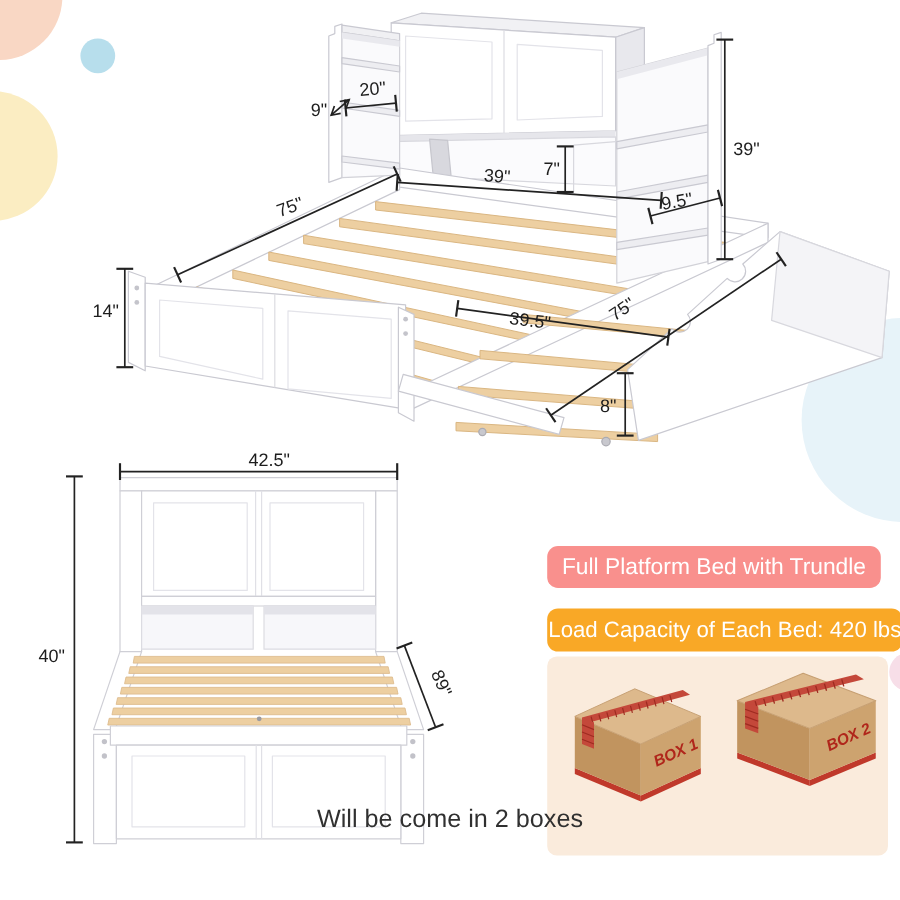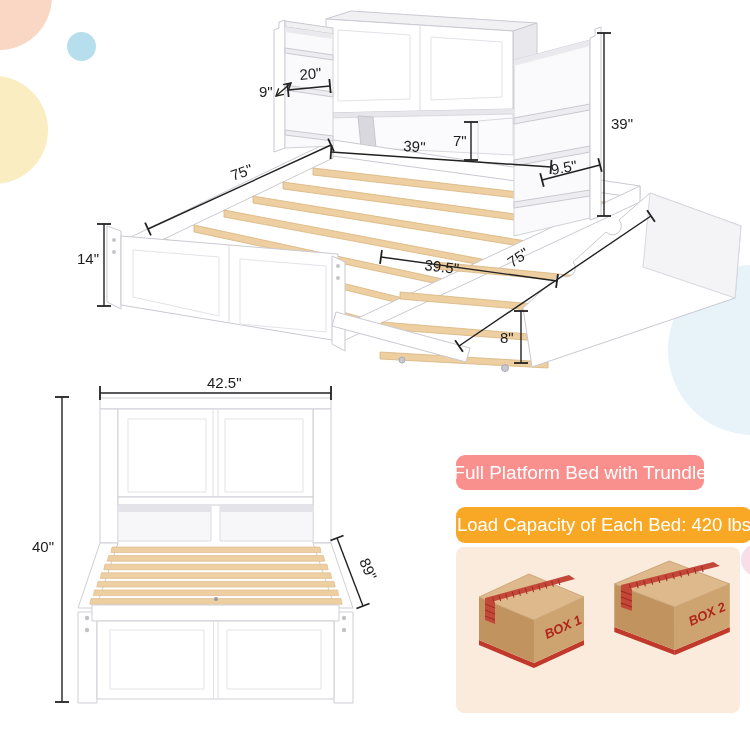--- a/index.html
+++ b/index.html
@@ -7,21 +7,21 @@
          font-family:"Liberation Sans", sans-serif;}
   .circle{position:absolute;border-radius:50%;}
   #c-peach{left:-54px;top:-56px;width:106px;height:106px;background:#f9d7c4;}
   #c-blue{left:67px;top:32px;width:29px;height:29px;background:#b7deec;}
   #c-yellow{left:-60px;top:76px;width:108px;height:108px;background:#fbedc2;}
   #c-rblue{left:668px;top:265px;width:170px;height:170px;background:#e7f3f9;}
   #c-pink{left:741px;top:544px;width:32px;height:32px;background:#f7dee8;}
   svg{position:absolute;left:0;top:0;}
   .banner{position:absolute;display:flex;align-items:center;justify-content:center;
           color:#ffffff;border-radius:9px;white-space:nowrap;}
-  #banner-title{left:456px;top:455px;width:248px;height:35px;background:#f9908d;font-size:19px;}
+  #banner-title{left:456px;top:455px;width:278px;height:35px;background:#f9908d;font-size:19px;}
   #banner-capacity{left:456px;top:507px;width:296px;height:36px;background:#f9a826;font-size:18.5px;}
   #ship-panel{position:absolute;left:456px;top:547px;width:284px;height:166px;
               background:#faebdc;border-radius:8px;}
   #ship-panel svg{position:absolute;left:0;top:0;}
   #ship-note{position:absolute;left:0;right:0;top:671px;text-align:center;
              font-size:21px;color:#303030;}
   text{font-family:"Liberation Sans", sans-serif;fill:#1d1d1d;font-size:15px;}
   .boxlabel{font-size:13px;font-weight:bold;font-style:italic;fill:#b0261b;}
 </style>
 </head>
@@ -249,14 +249,15 @@
         <path d="M23,50 L73,27 L128,50 L78,73 Z" fill="#ddb98c" stroke="#c69f72" stroke-width="0.8"></path>
         <path d="M29,51 L113,28 L119,32 L35,55 Z" fill="#c4483a"></path>
         <path d="M30,52 l1.6,5.8 M36.6,50.2 l1.6,5.8 M43.1,48.4 l1.6,5.8 M49.7,46.6 l1.6,5.8 M56.3,44.8 l1.6,5.8 M62.8,43 l1.6,5.8 M69.4,41.2 l1.6,5.8 M76,39.4 l1.6,5.8 M82.5,37.6 l1.6,5.8 M89.1,35.8 l1.6,5.8 M95.7,34 l1.6,5.8 M102.2,32.2 l1.6,5.8" stroke="#9e2b21" stroke-width="1" fill="none"></path>
         <path d="M29,51 L39,55 L39,77 L29,73 Z" fill="#c4483a"></path>
         <path d="M29,57 l10,4 M29,63 l10,4 M29,69 l10,4" stroke="#9e2b21" stroke-width="1" fill="none"></path>
       </g>
       <text class="boxlabel" transform="translate(91,92) rotate(-24)">BOX 1</text>
       <text class="boxlabel" transform="translate(235,79) rotate(-24)">BOX 2</text>
     </svg>
   </div>
+  <div id="ship-note">Will be come in 2 boxes</div>
 
 </div>
 
 </body></html>

